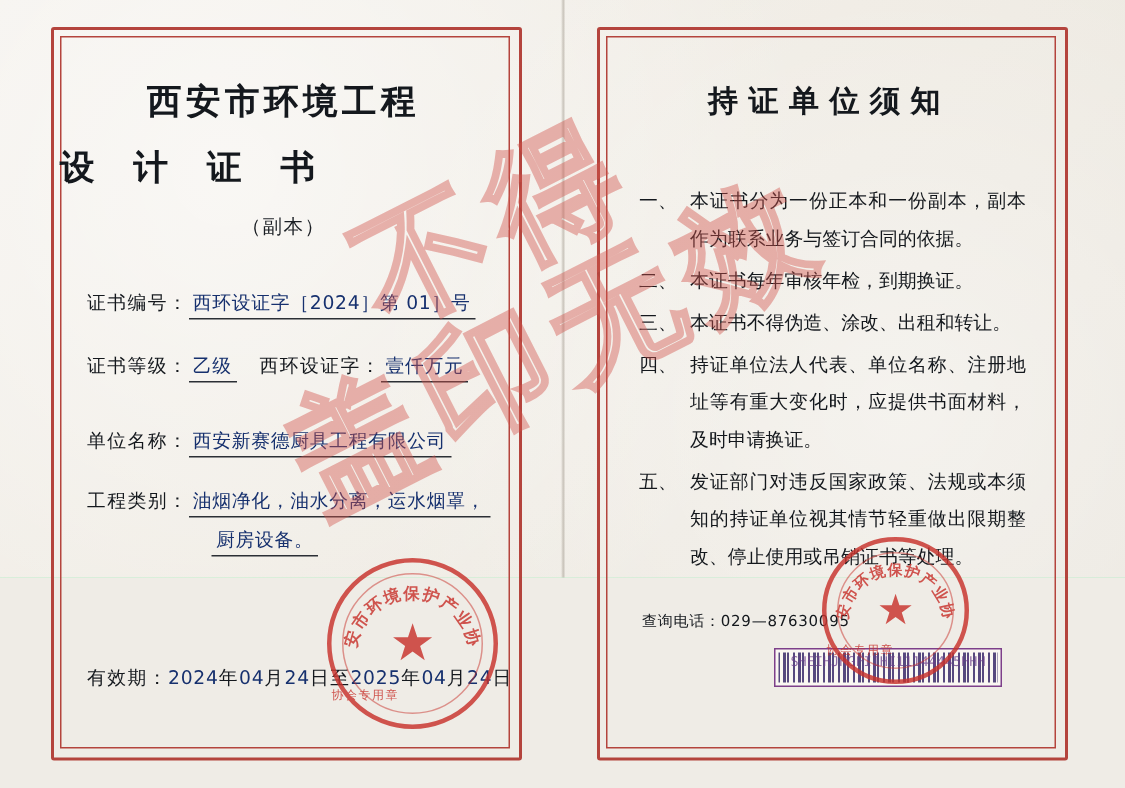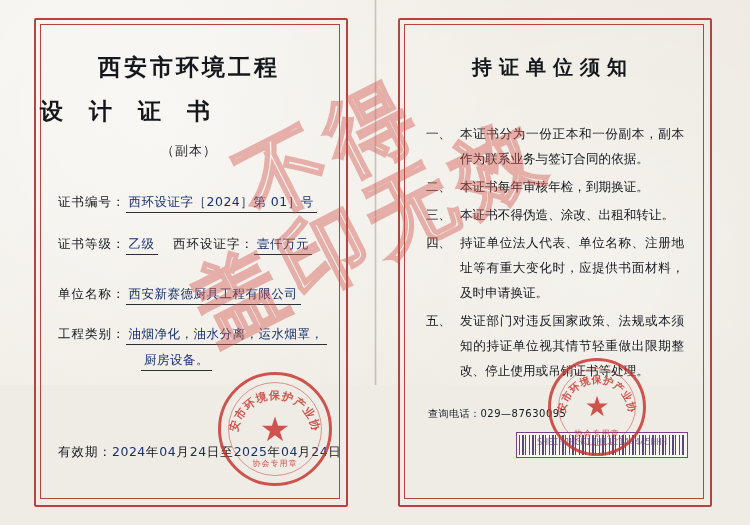--- a/index.html
+++ b/index.html
@@ -119,21 +119,20 @@
     position:absolute;left:24px;top:383px;
     font-size:10px;color:#14181d;letter-spacing:.5px;
   }
   .contact .num{font-family:"DejaVu Sans", sans-serif;}
   .barcode-box{
     position:absolute;left:112px;top:408px;
     width:150px;height:24px;
     border:1px solid #7d3f8a;
     background:#faf7f2;
     overflow:hidden;
-    padding-left:20px;
   }
   .barcode{
     position:absolute;inset:2px;
     background:repeating-linear-gradient(90deg,
       #3a2a6a 0px,#3a2a6a 1px,transparent 1px,transparent 3px,
       #3a2a6a 3px,#3a2a6a 5px,transparent 5px,transparent 6px,
       #3a2a6a 6px,#3a2a6a 7px,transparent 7px,transparent 10px);
     opacity:.85;
   }
   .barcode-txt{
@@ -169,21 +168,21 @@
   .seal-arc{
     position:absolute;left:0;top:0;width:100%;height:100%;
   }
   .seal-arc text{
     font-family:"DejaVu Sans", sans-serif;
     font-weight:bold;
     fill:#c8322c;
   }
   .seal-bottom{
     position:absolute;left:0;right:0;bottom:14px;
-    text-align:center;font-size:8px;letter-spacing:1px;
+    text-align:left;font-size:8px;letter-spacing:1px;
   }
 
   
   .watermark{
     position:absolute;
     left:170px;top:90px;
     width:430px;height:330px;
     transform:rotate(-27deg);
     color:#d4564e;
     opacity:.42;

